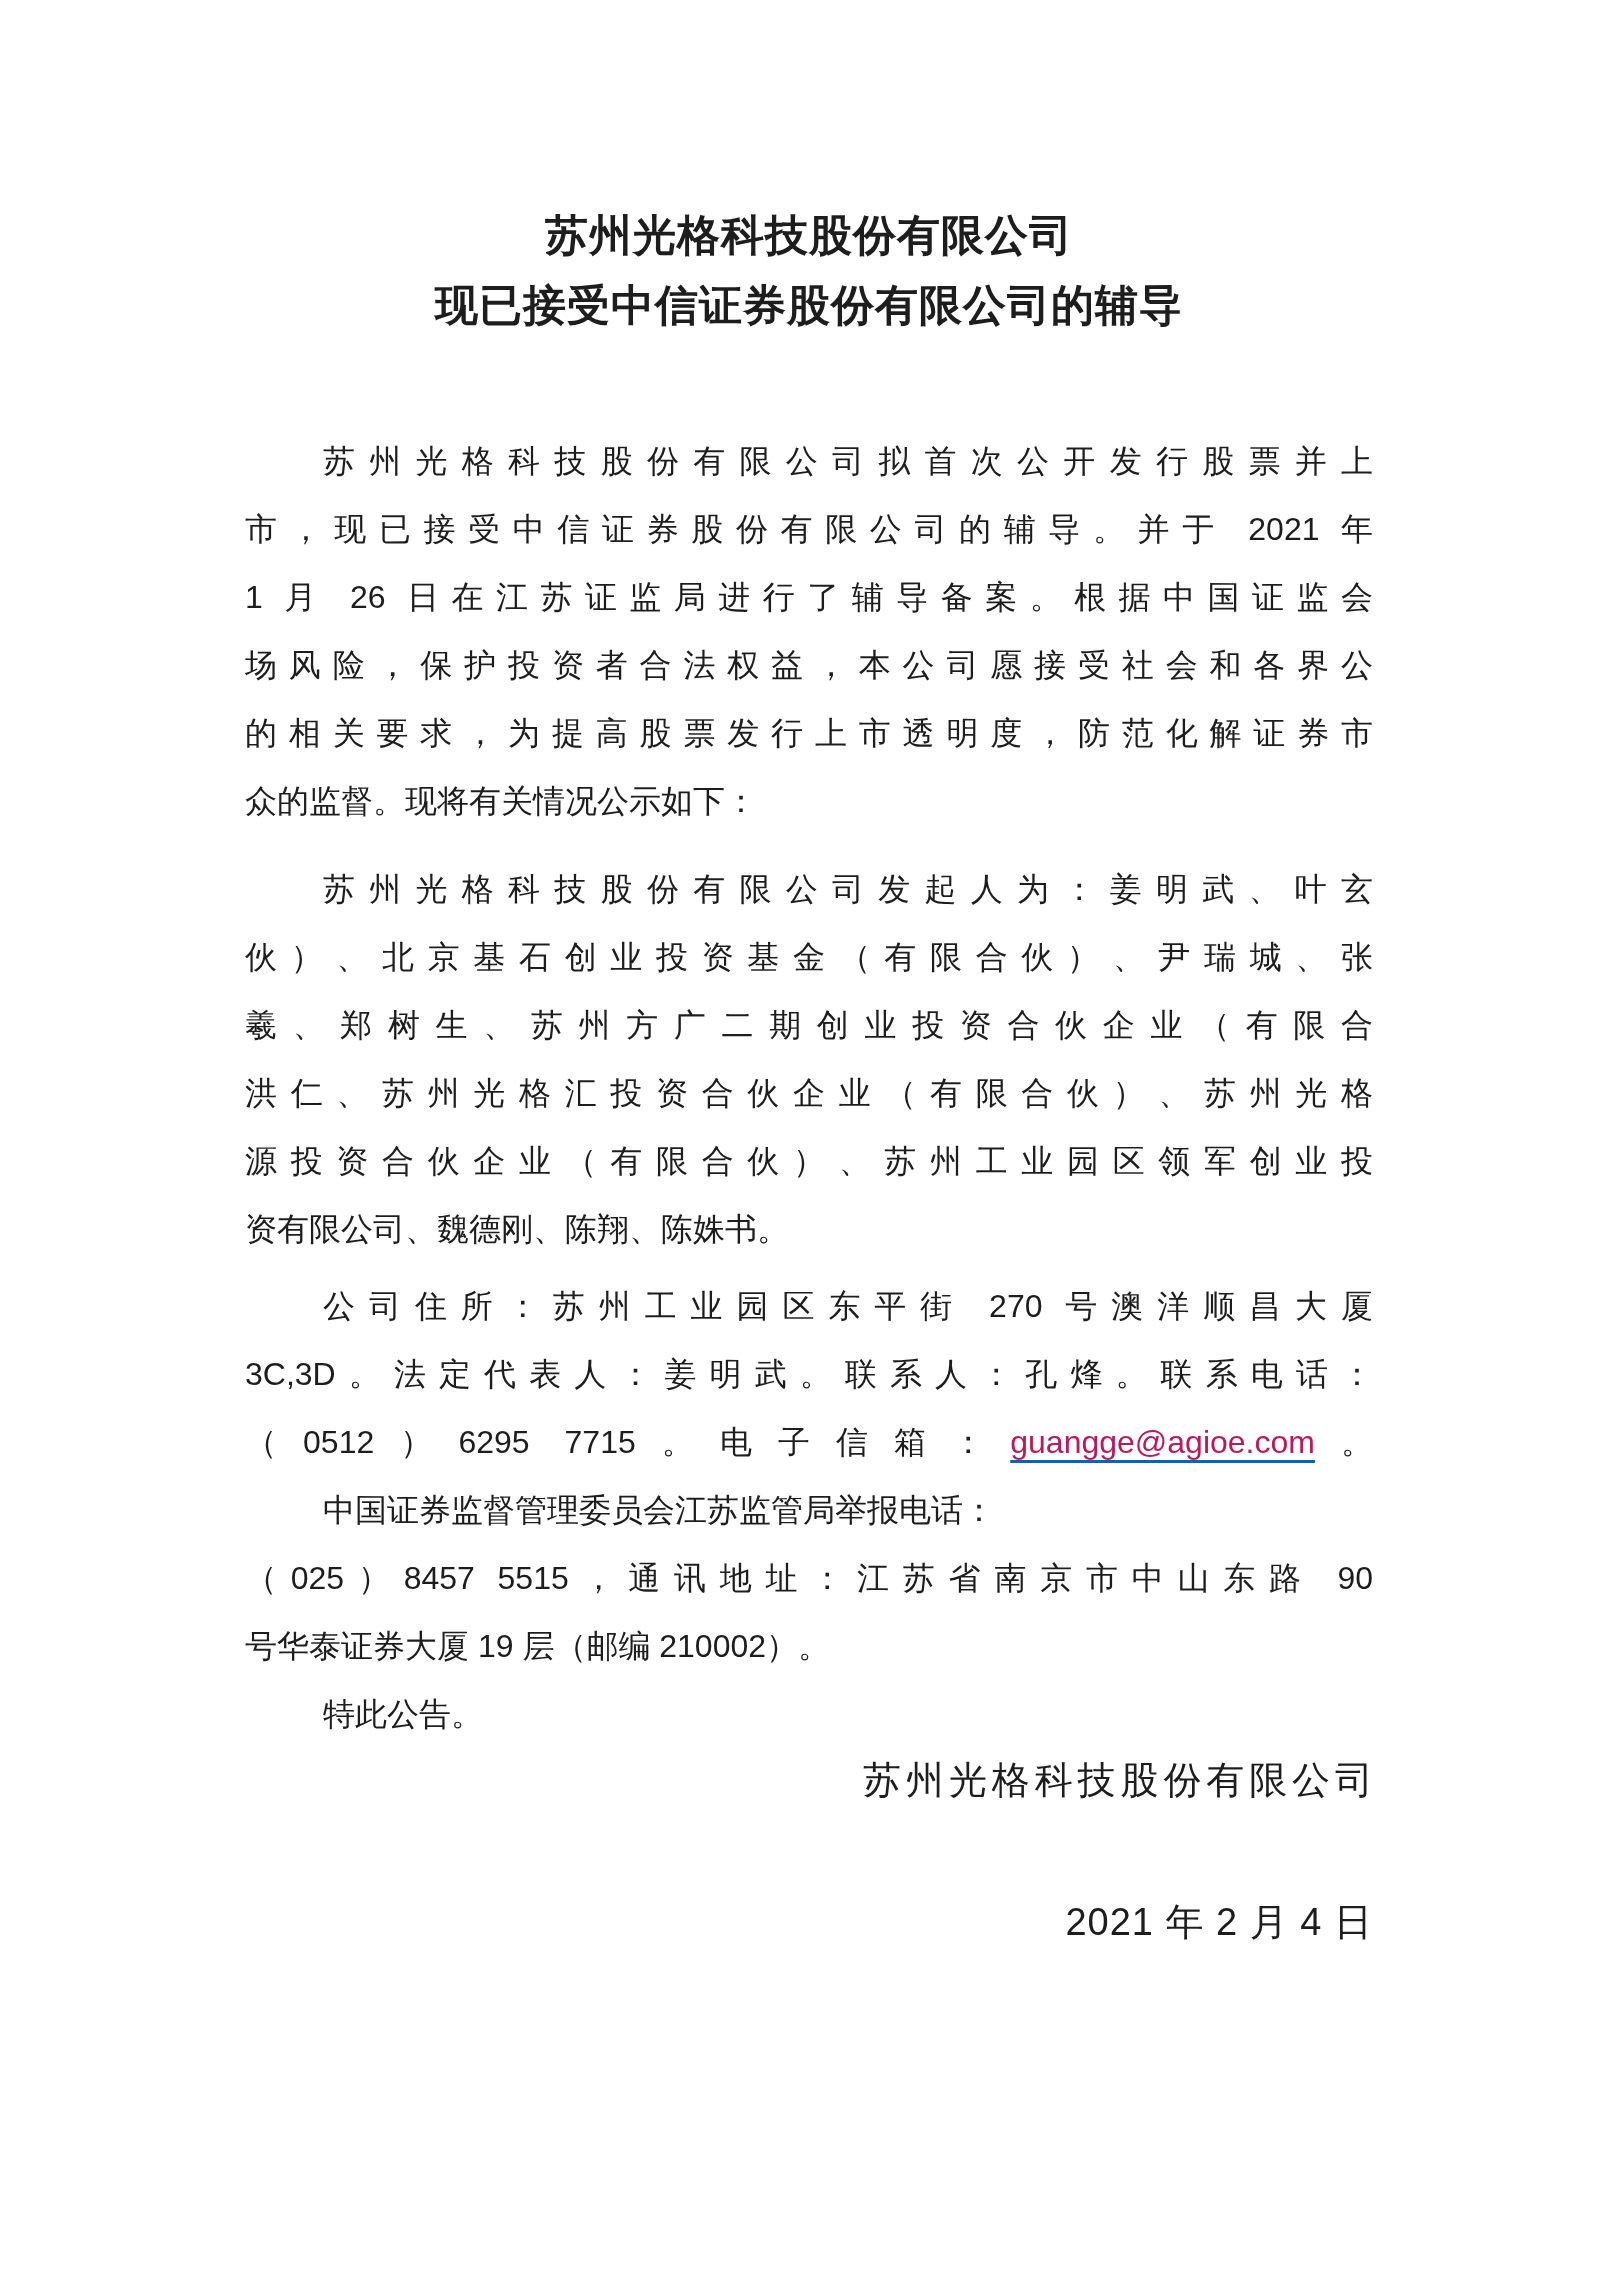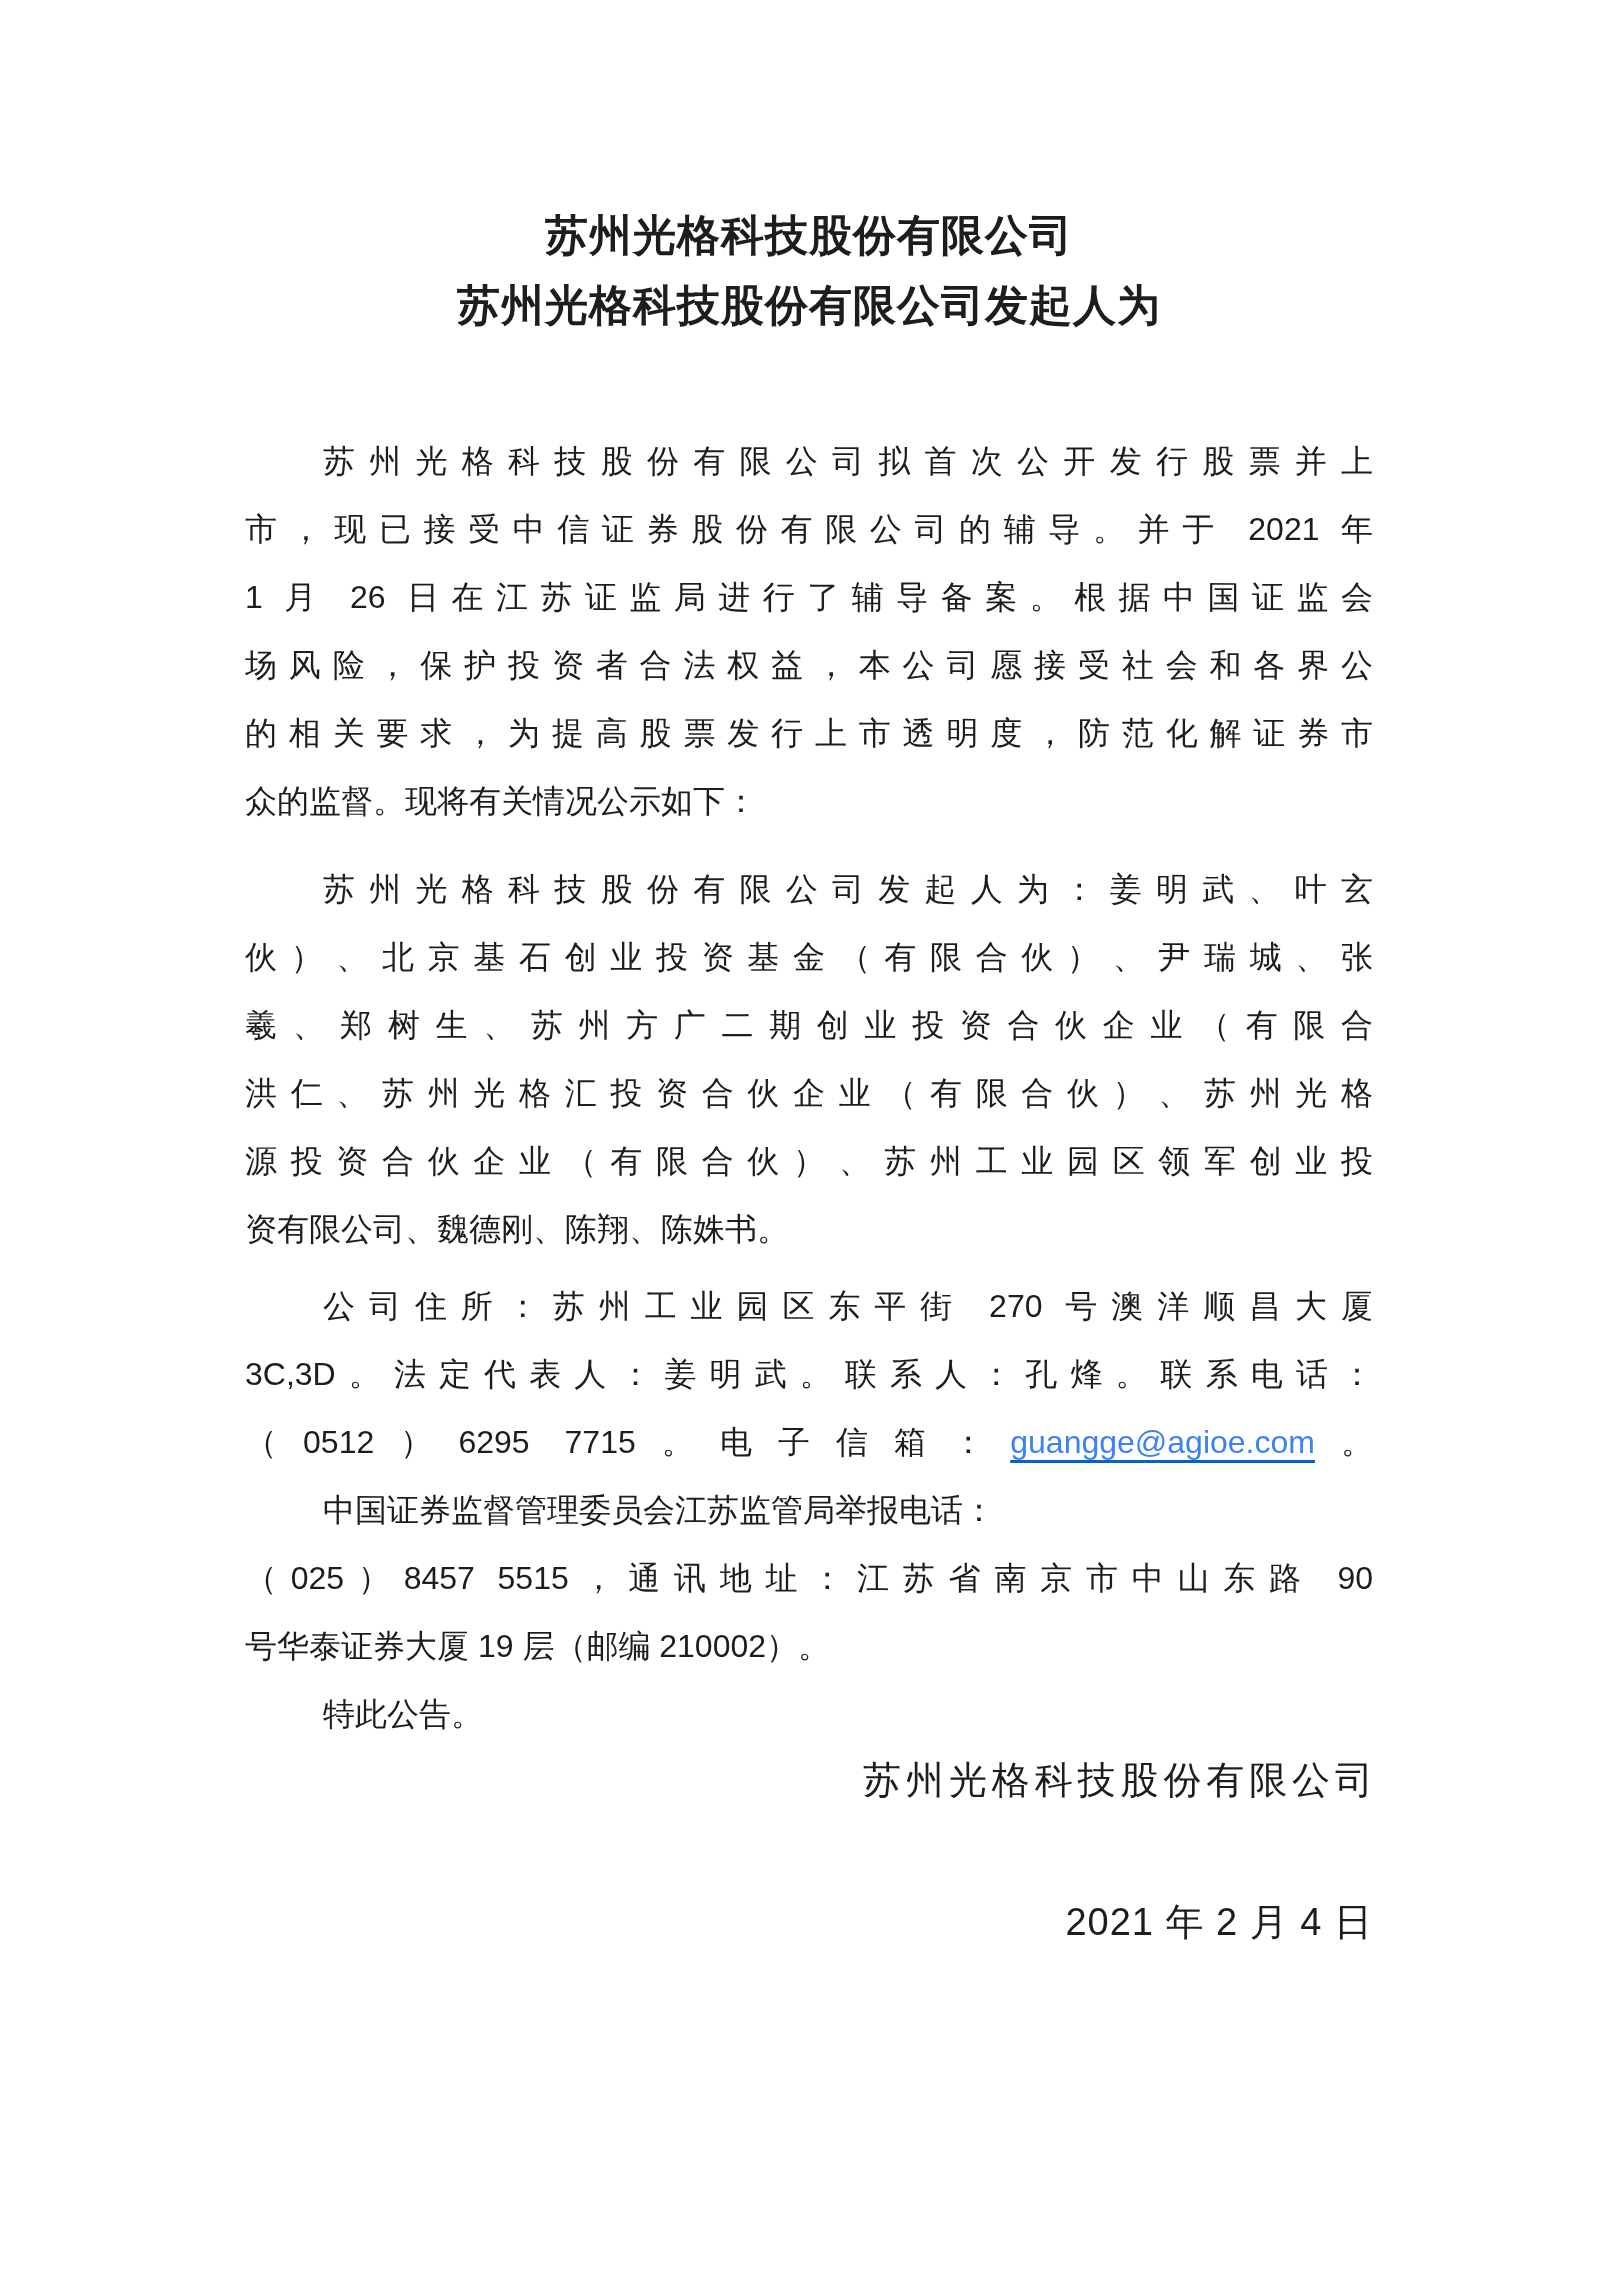--- a/index.html
+++ b/index.html
@@ -42,21 +42,21 @@
     text-align: justify;
     text-align-last: justify;
     text-justify: inter-ideograph;
   }
   .ln-end {
     text-align: left;
     text-align-last: auto;
   }
   .ind { text-indent: 78px; }
   .email-link {
-    color: #3b82f6;
+    color: #be185d;
     text-decoration: underline;
     text-decoration-color: #0563c1;
     text-underline-offset: 6.9px;
     text-decoration-thickness: 2.9px;
     cursor: pointer;
   }
   .sig {
     font-size: 38px;
     line-height: 68px;
     letter-spacing: 4.9px;
@@ -72,21 +72,21 @@
     letter-spacing: 1px;
   }
 </style>
 </head>
 <body>
 
 <div class="page">
 
   <div class="title-block">
     <div class="title-line">苏州光格科技股份有限公司</div>
-    <div class="title-line">苏州光格科技股份有限公司发起人为</div>
+    <div class="title-line">现已接受中信证券股份有限公司的辅导</div>
   </div>
 
   <div class="para p1">
     <div class="ln ind">苏州光格科技股份有限公司拟首次公开发行股票并上</div>
     <div class="ln">市，现已接受中信证券股份有限公司的辅导。并于 2021 年</div>
     <div class="ln">1 月 26 日在江苏证监局进行了辅导备案。根据中国证监会</div>
     <div class="ln">场风险，保护投资者合法权益，本公司愿接受社会和各界公</div>
     <div class="ln">的相关要求，为提高股票发行上市透明度，防范化解证券市</div>
     <div class="ln-end">众的监督。现将有关情况公示如下：</div>
   </div>

